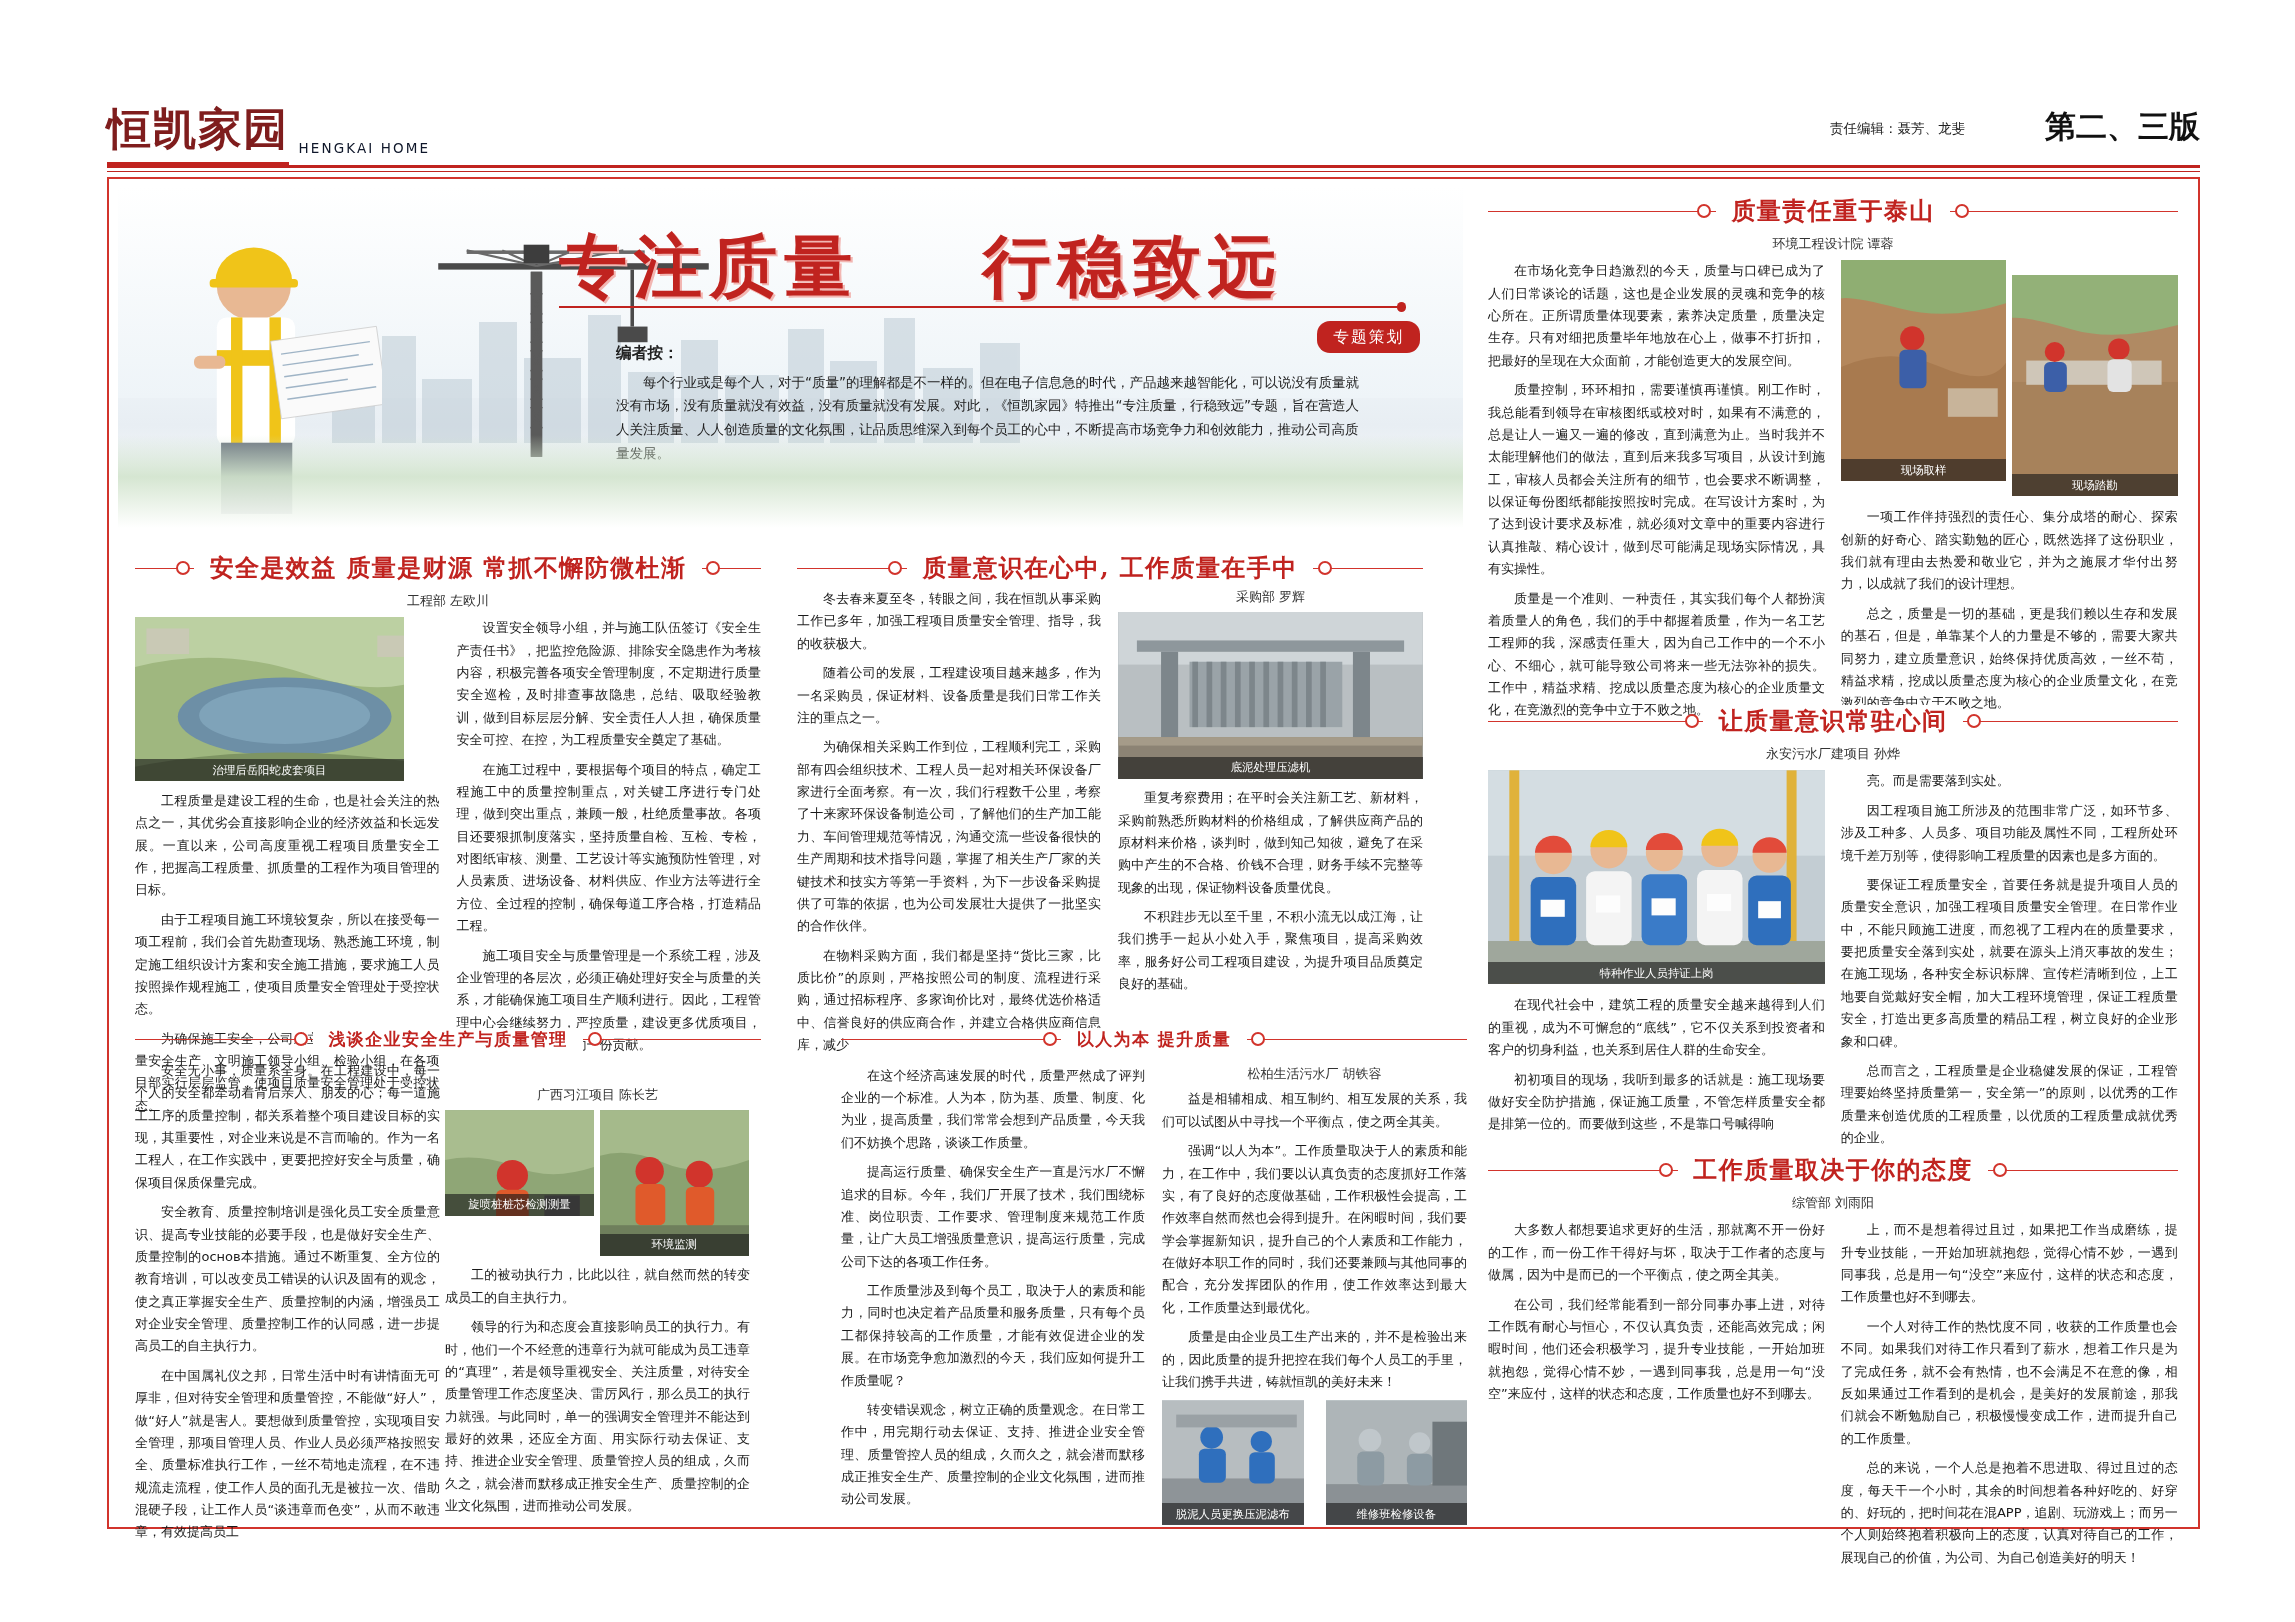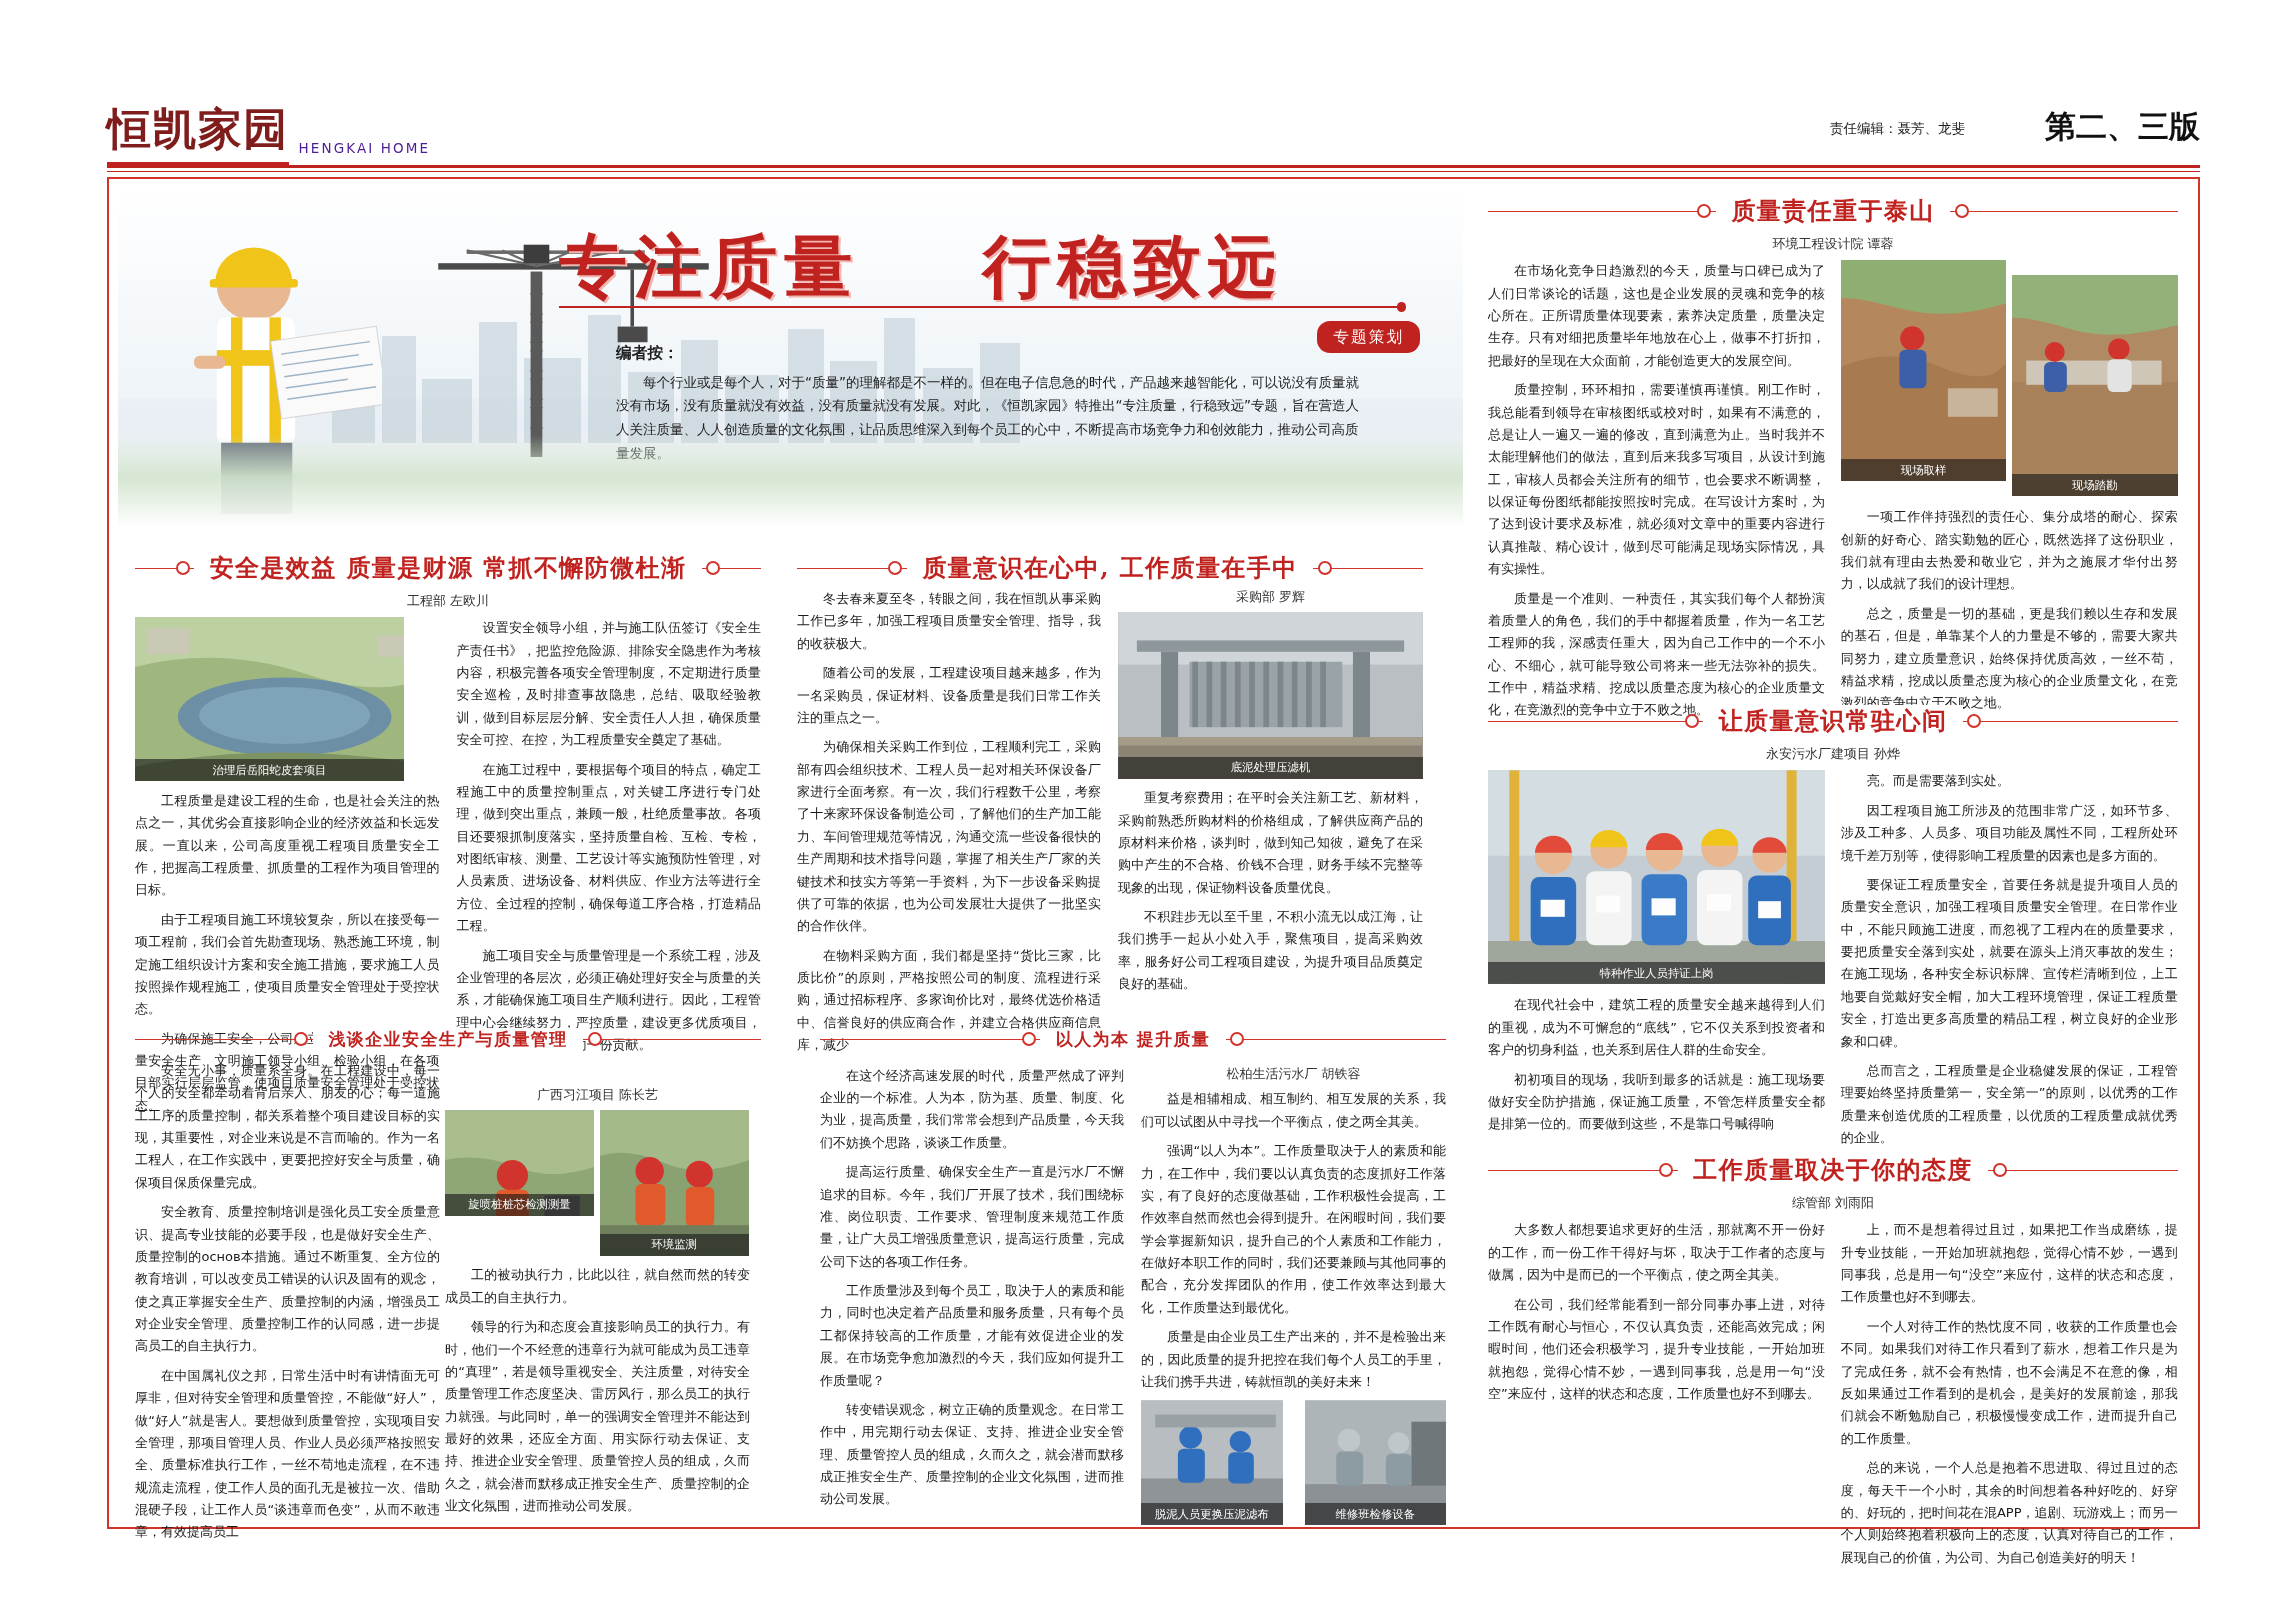--- a/index.html
+++ b/index.html
@@ -6,21 +6,21 @@
   body{font-family:"DejaVu Sans","Liberation Sans",sans-serif;}
   #page{
     position:relative;width:2295px;height:1623px;background:#ffffff;
     box-sizing:border-box;
   }
   
   .masthead{position:absolute;left:107px;top:100px;width:2093px;height:64px;}
   .logo-block{position:absolute;left:0;top:0;display:flex;align-items:flex-end;gap:10px;}
   .logo-cn{font-family:"DejaVu Serif","Liberation Serif",serif;font-size:44px;font-weight:bold;color:#7f1d1d;letter-spacing:1.4px;
            border-bottom:3.6px solid #c0231f;padding-bottom:2.8px;}
-  .logo-en{font-size:13.5px;color:#4c1d95;letter-spacing:2.1px;padding-bottom:8.5px;}
+  .logo-en{font-size:13.5px;color:#0f172a;letter-spacing:2.1px;padding-bottom:8.5px;}
   .editor-note{position:absolute;right:235px;top:20px;font-size:13.5px;color:#222;}
   .page-no{position:absolute;right:0;top:5.7px;font-size:31px;font-weight:bold;color:#111;font-family:"DejaVu Serif","Liberation Serif",serif;}
   .masthead-rule{position:absolute;left:107px;top:165px;width:2093px;height:2.8px;background:#c0231f;}
   .masthead-rule2{position:absolute;left:107px;top:171px;width:2093px;height:1.4px;background:#c0231f;}
 
   
   .outer-border{position:absolute;left:107px;top:177px;width:2093px;height:1352px;border:2.1px solid #d2342c;box-sizing:border-box;}
 
   
   .hero{position:absolute;left:118px;top:186px;width:1345px;height:342px;
@@ -278,21 +278,21 @@
           <div class="cap">底泥处理压滤机</div>
         </div>
         <div class="col-text" style="margin-top:8.5px;">
           <p>重复考察费用；在平时会关注新工艺、新材料，采购前熟悉所购材料的价格组成，了解供应商产品的原材料来价格，谈判时，做到知己知彼，避免了在采购中产生的不合格、价钱不合理，财务手续不完整等现象的出现，保证物料设备质量优良。</p>
           <p>不积跬步无以至千里，不积小流无以成江海，让我们携手一起从小处入手，聚焦项目，提高采购效率，服务好公司工程项目建设，为提升项目品质奠定良好的基础。</p>
         </div>
       </div>
     </div>
   </div>
 
-  <div style="position:absolute;left:820px;top:1019px;width:626px;">
+  <div style="position:absolute;left:841px;top:1019px;width:626px;">
     <div class="head small">
       <span class="bar"></span>
         <span class="dot l"></span>
       <span class="txt">以人为本 提升质量</span>
       <span class="dot r"></span>
     </div>
     <div style="display:flex;gap:17px;margin-top:5.7px;">
       <div style="width:305px;" class="col-text">
         <p>在这个经济高速发展的时代，质量严然成了评判企业的一个标准。人为本，防为基、质量、制度、化为业，提高质量，我们常常会想到产品质量，今天我们不妨换个思路，谈谈工作质量。</p>
         <p>提高运行质量、确保安全生产一直是污水厂不懈追求的目标。今年，我们厂开展了技术，我们围绕标准、岗位职责、工作要求、管理制度来规范工作质量，让广大员工增强质量意识，提高运行质量，完成公司下达的各项工作任务。</p>

